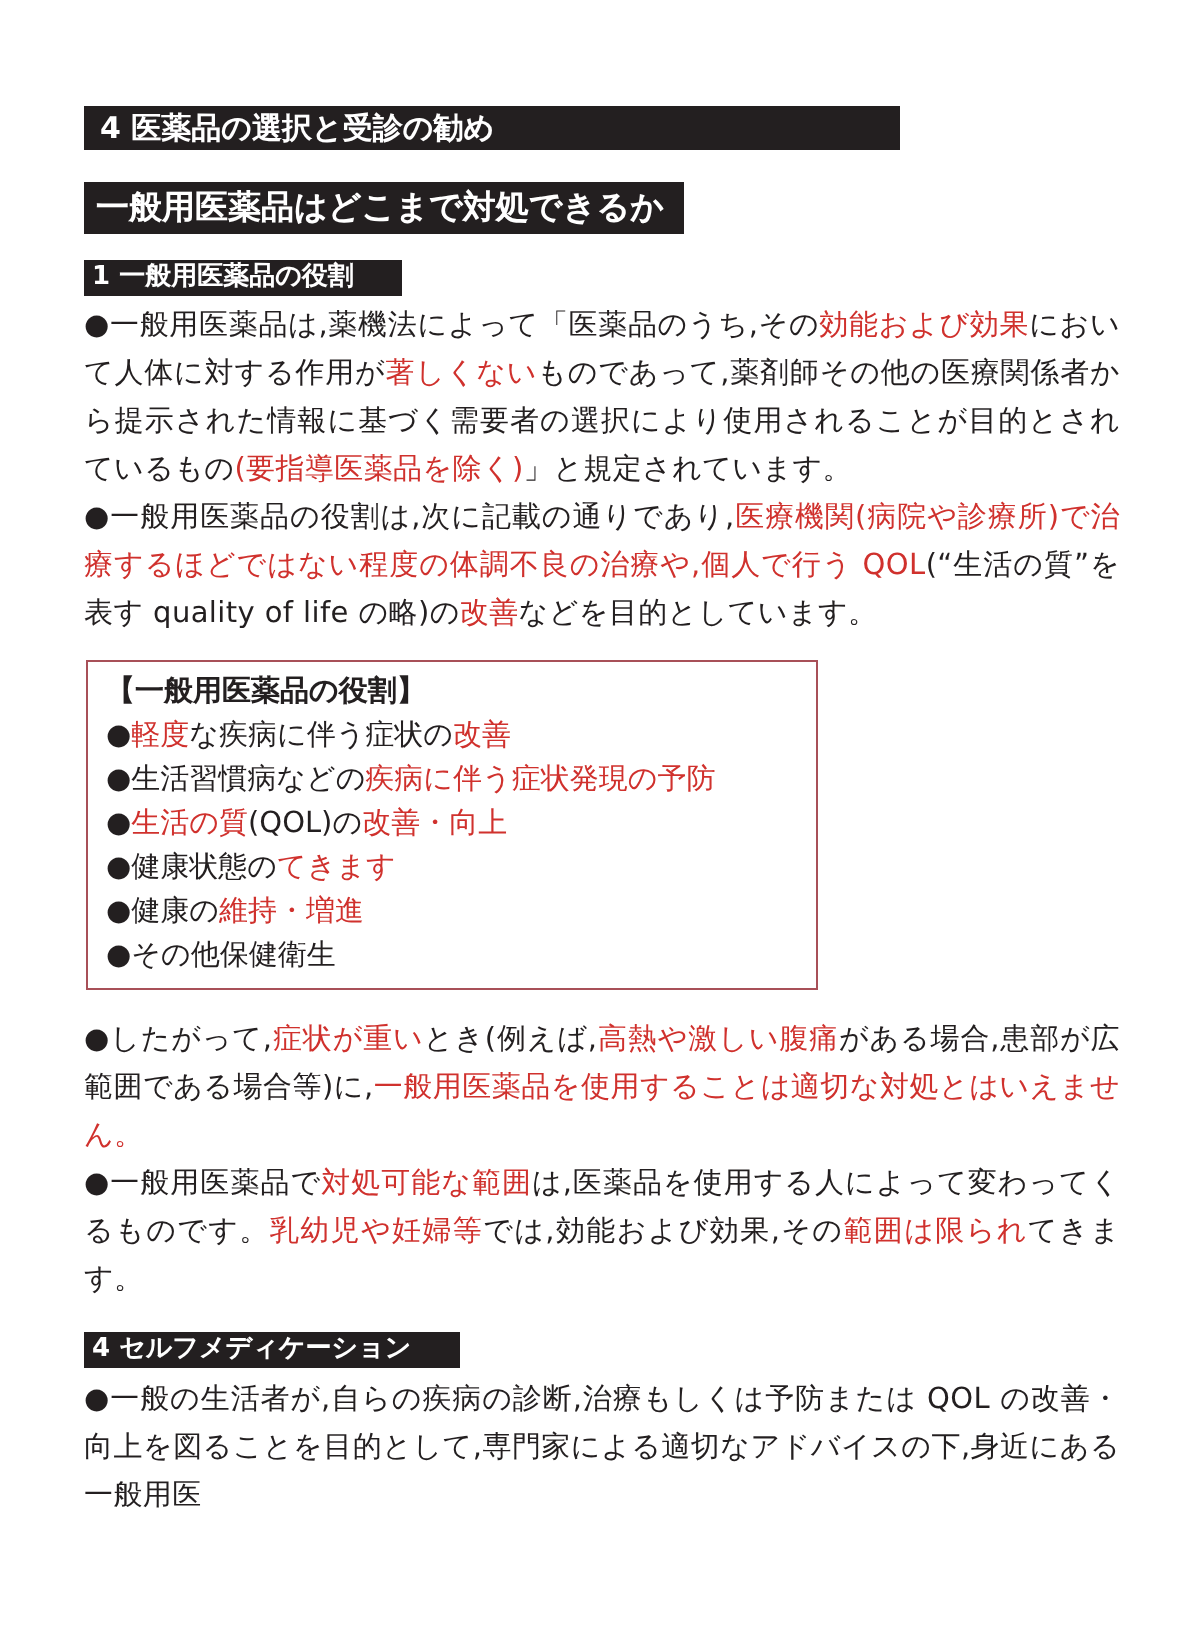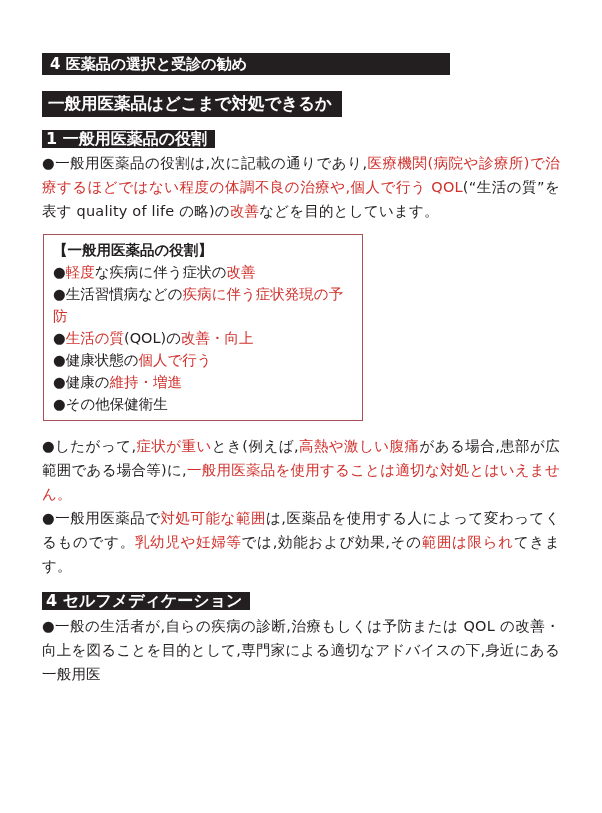--- a/index.html
+++ b/index.html
@@ -37,34 +37,34 @@
     display:inline-block;
     margin-top:16px;
     font-size:16.5px;
     line-height:26px;
     padding:0 10px 0 6px;
   }
   .bar-h{
     display:inline-block;
     margin-top:13px;
     margin-bottom:3px;
-    font-size:16px;
+    font-size:13px;
     line-height:18px;
-    padding:0 8px 0 4px;
+    padding:0 24px 0 4px;
   }
   .para{
     margin:0;
     font-size:14.5px;
     line-height:24px;
     text-align:justify;
     letter-spacing:0.2px;
   }
   .para .red{color:var(--red);}
   .role-box{
-    width:320px;
+    width:366px;
     box-sizing:border-box;
     border:1.5px solid var(--box-border);
     margin:11px 0 13px 1px;
     padding:4px 9px 5px 9px;
   }
   .role-title{
     font-weight:bold;
     font-size:14.5px;
     line-height:22px;
   }
@@ -83,29 +83,30 @@
   <div class="bar bar-main">4 医薬品の選択と受診の勧め</div>
 
   <div>
     <div class="bar bar-sub">一般用医薬品はどこまで対処できるか</div>
   </div>
 
   <div>
     <div class="bar bar-h">1 一般用医薬品の役割</div>
   </div>
 
+  <p class="para"><span>●一般用医薬品は,薬機法によって「医薬品のうち,その</span><span class="red">効能および効果</span><span>において人体に対する作用が</span><span class="red">著しくない</span><span>ものであって,薬剤師その他の医療関係者から提示された情報に基づく需要者の選択により使用されることが目的とされているもの</span><span class="red">(要指導医薬品を除く)</span><span>」と規定されています。</span></p>
 
   <p class="para"><span>●一般用医薬品の役割は,次に記載の通りであり,</span><span class="red">医療機関(病院や診療所)で治療するほどではない程度の体調不良の治療や,個人で行う QOL</span><span>(“生活の質”を表す quality of life の略)の</span><span class="red">改善</span><span>などを目的としています。</span></p>
 
   <div class="role-box">
     <div class="role-title">【一般用医薬品の役割】</div>
     <div class="role-item"><span>●</span><span class="red">軽度</span><span>な疾病に伴う症状の</span><span class="red">改善</span></div>
     <div class="role-item"><span>●生活習慣病などの</span><span class="red">疾病に伴う症状発現の予防</span></div>
     <div class="role-item"><span>●</span><span class="red">生活の質</span><span>(QOL)の</span><span class="red">改善・向上</span></div>
-    <div class="role-item"><span>●健康状態の</span><span class="red">個人で行う</span></div>
+    <div class="role-item"><span>●健康状態の</span><span class="red">てきます</span></div>
     <div class="role-item"><span>●健康の</span><span class="red">維持・増進</span></div>
     <div class="role-item"><span>●その他保健衛生</span></div>
   </div>
 
   <p class="para"><span>●したがって,</span><span class="red">症状が重い</span><span>とき(例えば,</span><span class="red">高熱や激しい腹痛</span><span>がある場合,患部が広範囲である場合等)に,</span><span class="red">一般用医薬品を使用することは適切な対処とはいえません。</span></p>
 
 
   <p class="para"><span>●一般用医薬品で</span><span class="red">対処可能な範囲</span><span>は,医薬品を使用する人によって変わってくるものです。</span><span class="red">乳幼児や妊婦等</span><span>では,効能および効果,その</span><span class="red">範囲は限られ</span><span>てきます。</span></p>
 
   <div>

